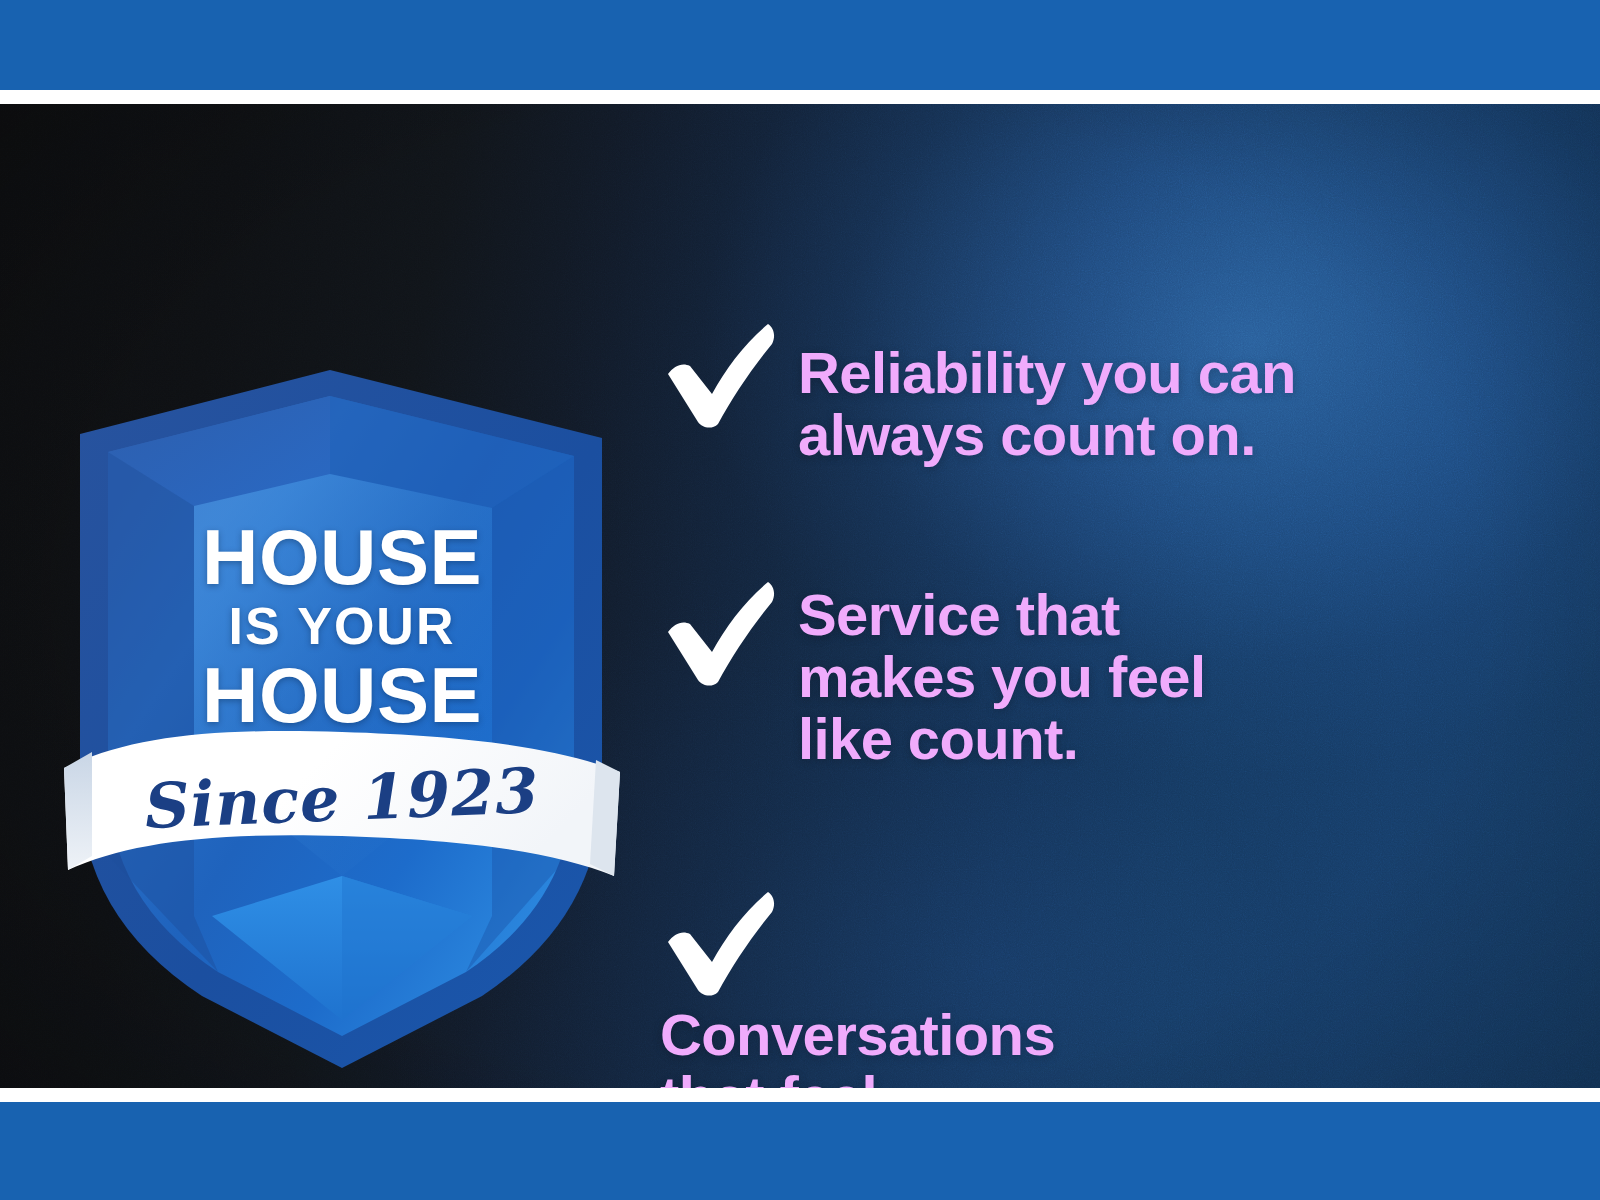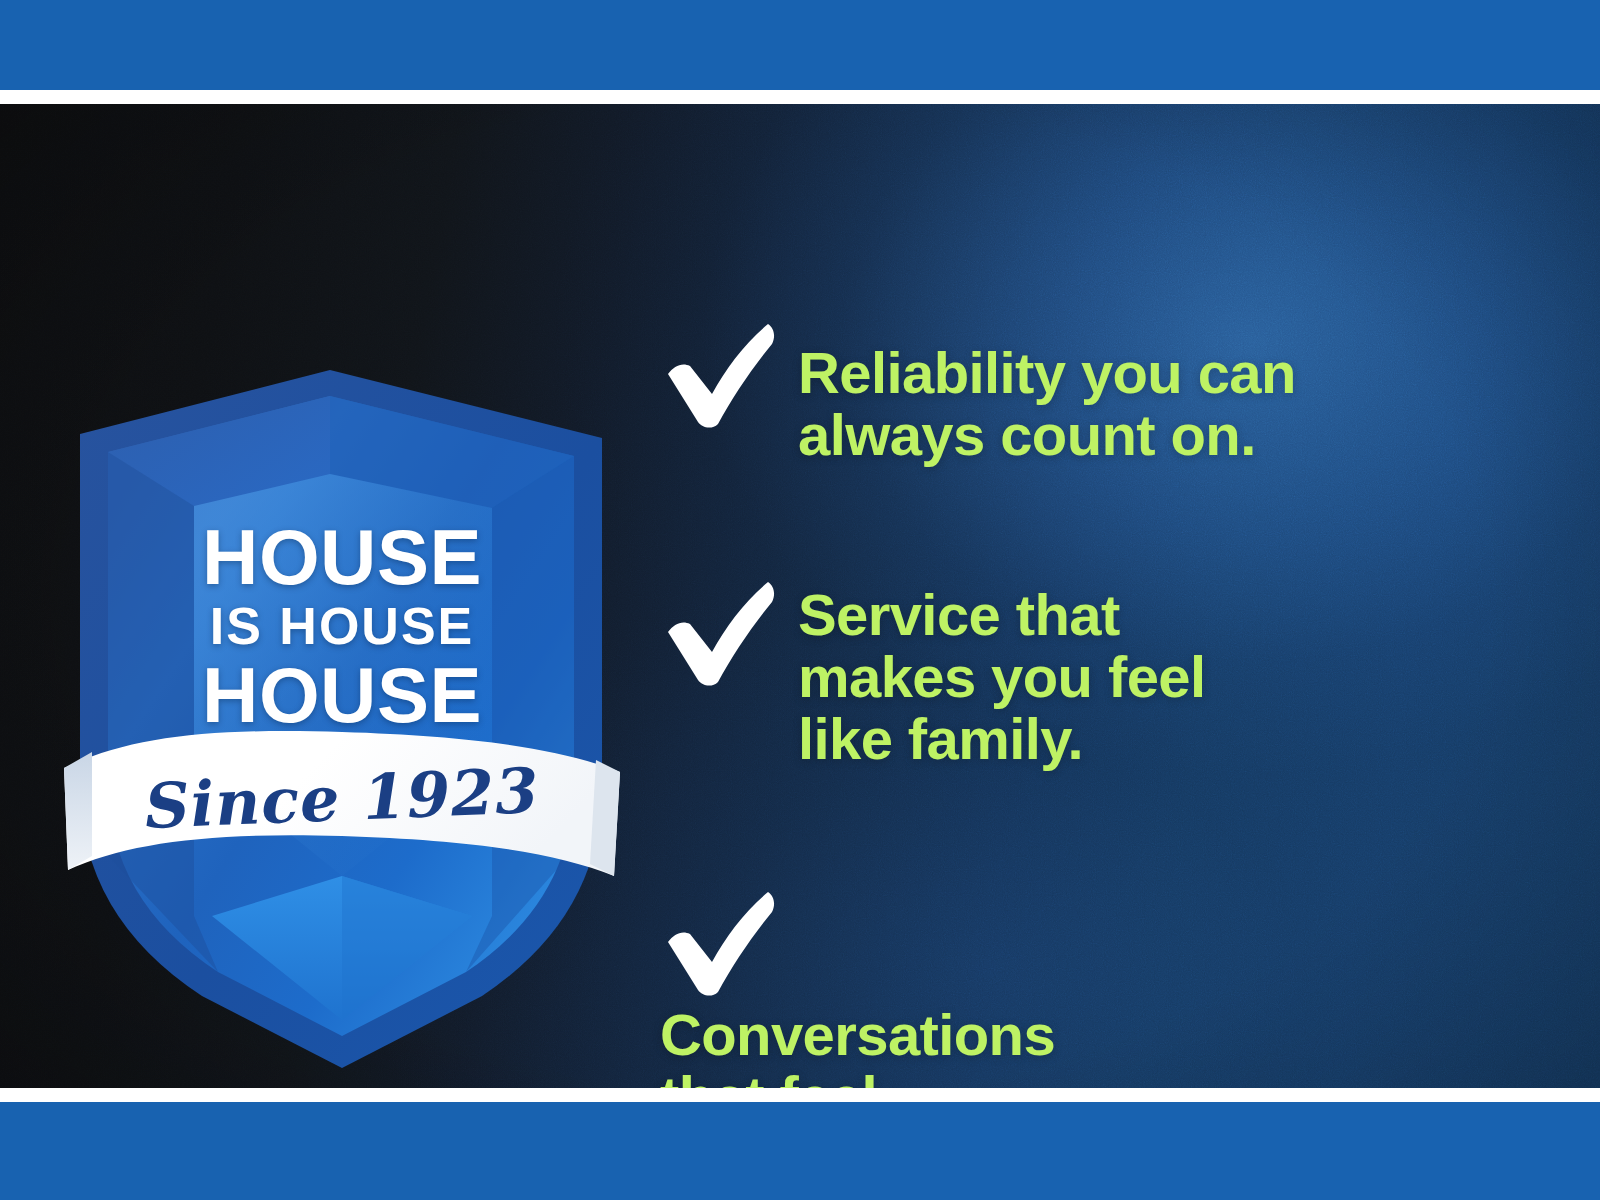--- a/index.html
+++ b/index.html
@@ -112,21 +112,21 @@
   #row-0{top:32px;}
   #row-1{top:290px;}
   #row-2{top:600px;flex-direction:column;}
 
   .check{
     flex:0 0 auto;width:120px;height:116px;margin-right:18px;
   }
   .check svg{display:block;width:100%;height:100%;}
 
   .row-text{
-    flex:1 1 auto;color:#bef264;
+    flex:1 1 auto;color:#f0abfc;
     font-family:"Liberation Sans","DejaVu Sans",sans-serif;
     font-weight:700;
     font-size:58px;line-height:1.07;
     letter-spacing:-0.6px;
     white-space:pre-line;
     text-shadow:0 2px 10px rgba(0,0,0,.22);
   }
   #row-0 .row-text{padding-top:26px;}
   #row-1 .row-text{padding-top:10px;}
   #row-2 .row-text{padding-top:4px;}
@@ -236,21 +236,21 @@
                  C 154 476 66 486 6 514
                  Z" fill="url(#gRibbon)"></path>
 
         <path d="M 2 412 L 30 396 L 30 500 L 6 514 Z" fill="url(#gRibShadeL)"></path>
 
         <path d="M 558 416 L 534 404 L 528 508 L 552 520 Z" fill="#dde5ee"></path>
       </svg>
 
       <div class="badge-lines">
         <div class="bl" id="l-house1">HOUSE</div>
-        <div class="bl" id="l-isyour">IS HOUSE</div>
+        <div class="bl" id="l-isyour">IS YOUR</div>
         <div class="bl" id="l-house2">HOUSE</div>
         <div id="l-since">Since 1923</div>
       </div>
     </div>
 
     <div id="list">
 
       <div class="row" id="row-0">
         <div class="check">
           <svg viewBox="0 0 120 116">
@@ -272,21 +272,21 @@
             <path d="M 8 58 C 14 50 22 46 30 50 L 52 78 L 52 78
                      C 66 52 86 26 108 8
                      C 114 12 116 20 112 28
                      C 92 52 72 82 58 108
                      C 52 114 42 112 38 106
                      Z" fill="#ffffff"></path>
           </svg>
         </div>
         <div class="row-text">Service that
 makes you feel
-like family.</div>
+like count.</div>
       </div>
 
       <div class="row" id="row-2">
         <div class="check">
           <svg viewBox="0 0 120 116">
             <path d="M 8 58 C 14 50 22 46 30 50 L 52 78 L 52 78
                      C 66 52 86 26 108 8
                      C 114 12 116 20 112 28
                      C 92 52 72 82 58 108
                      C 52 114 42 112 38 106

